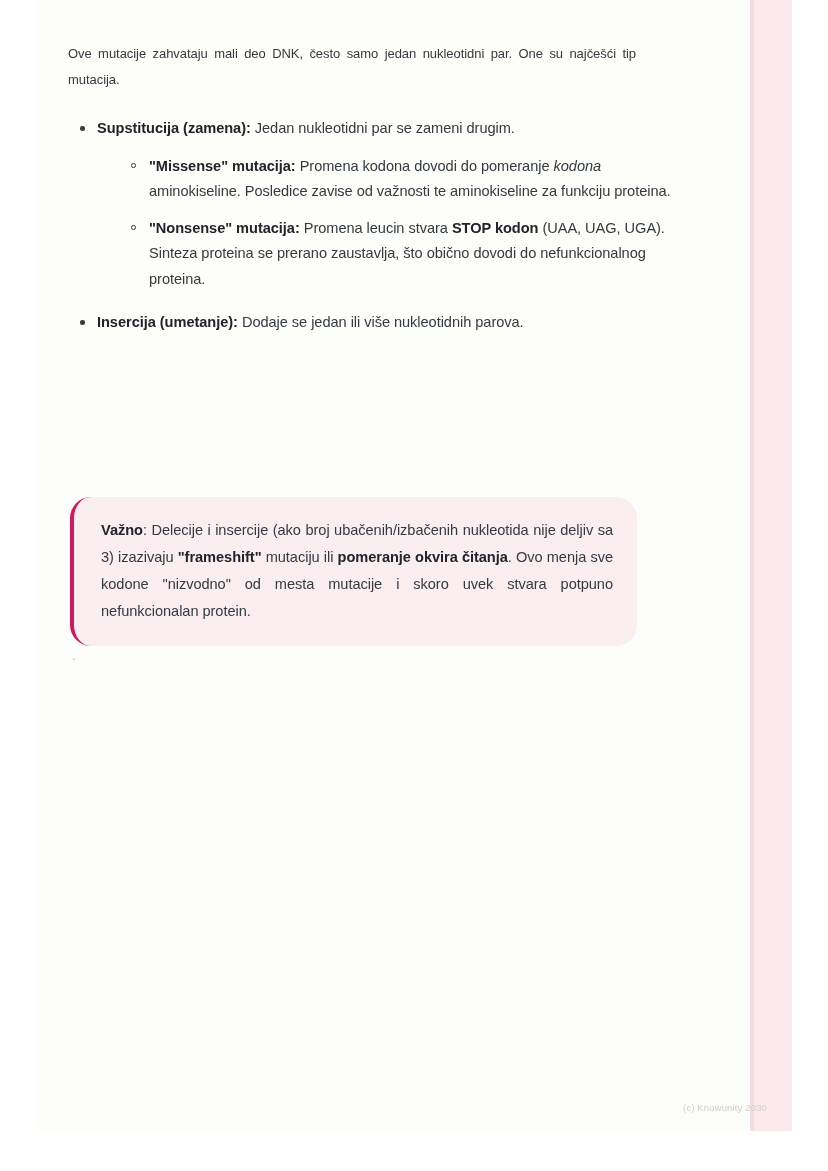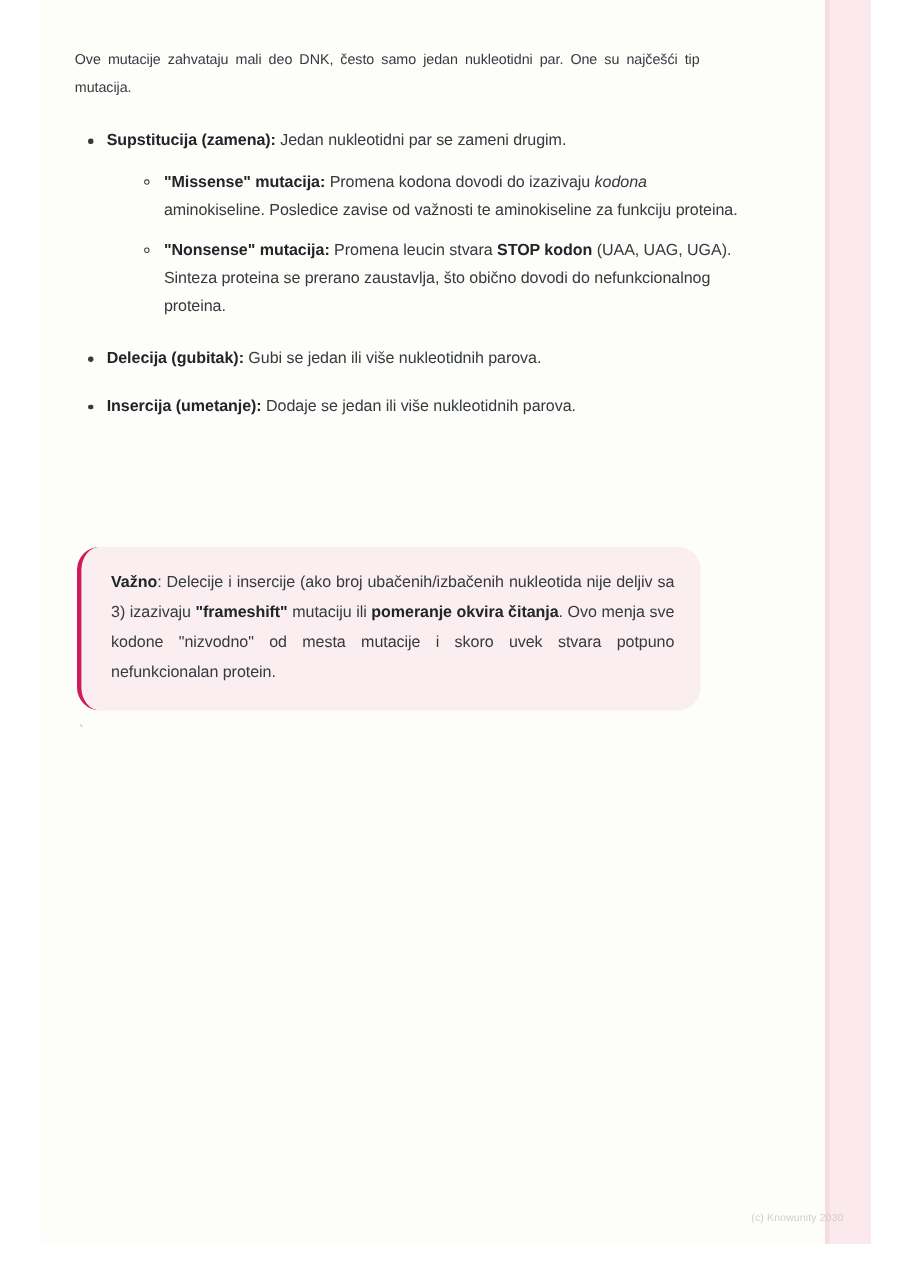--- a/index.html
+++ b/index.html
@@ -189,36 +189,32 @@
     <ul class="bullet-list" id="list-level1">
 
       <li class="bullet-item">
         <span class="marker-disc"></span>
         <b>Supstitucija (zamena):</b><span> Jedan nukleotidni par se zameni drugim.</span>
 
         <ul class="sub-list" id="sub-list-wrap">
 
           <li class="sub-item">
             <span class="marker-circle"></span>
-            <b>"Missense" mutacija:</b><span> Promena kodona dovodi do izazivaju </span><i>kodona</i><span> aminokiseline. Posledice zavise od važnosti te aminokiseline za funkciju proteina.</span>
+            <b>"Missense" mutacija:</b><span> Promena kodona dovodi do pomeranje </span><i>kodona</i><span> aminokiseline. Posledice zavise od važnosti te aminokiseline za funkciju proteina.</span>
           </li>
 
           <li class="sub-item">
             <span class="marker-circle"></span>
             <b>"Nonsense" mutacija:</b><span> Promena leucin stvara </span><b>STOP kodon</b><span> (UAA, UAG, UGA). Sinteza proteina se prerano zaustavlja, što obično dovodi do nefunkcionalnog proteina.</span>
           </li>
 
 
         </ul>
       </li>
 
-      <li class="bullet-item" id="item-delecija">
-        <span class="marker-disc"></span>
-        <b>Delecija (gubitak):</b><span> Gubi se jedan ili više nukleotidnih parova.</span>
-      </li>
 
       <li class="bullet-item" id="item-insercija">
         <span class="marker-disc"></span>
         <b>Insercija (umetanje):</b><span> Dodaje se jedan ili više nukleotidnih parova.</span>
       </li>
 
     </ul>
 
   </div>
 

